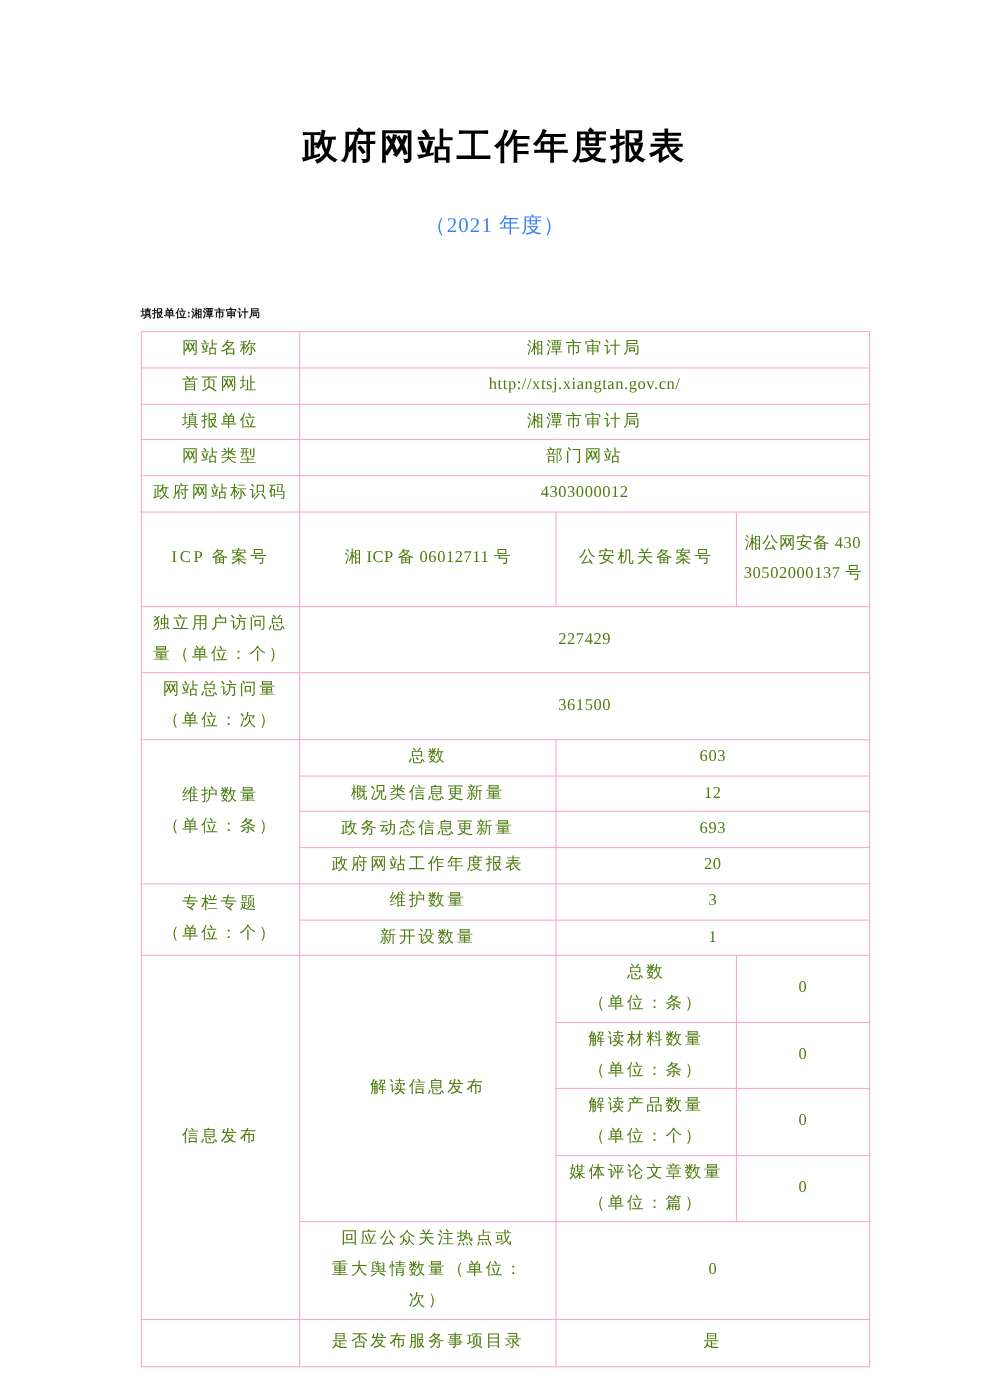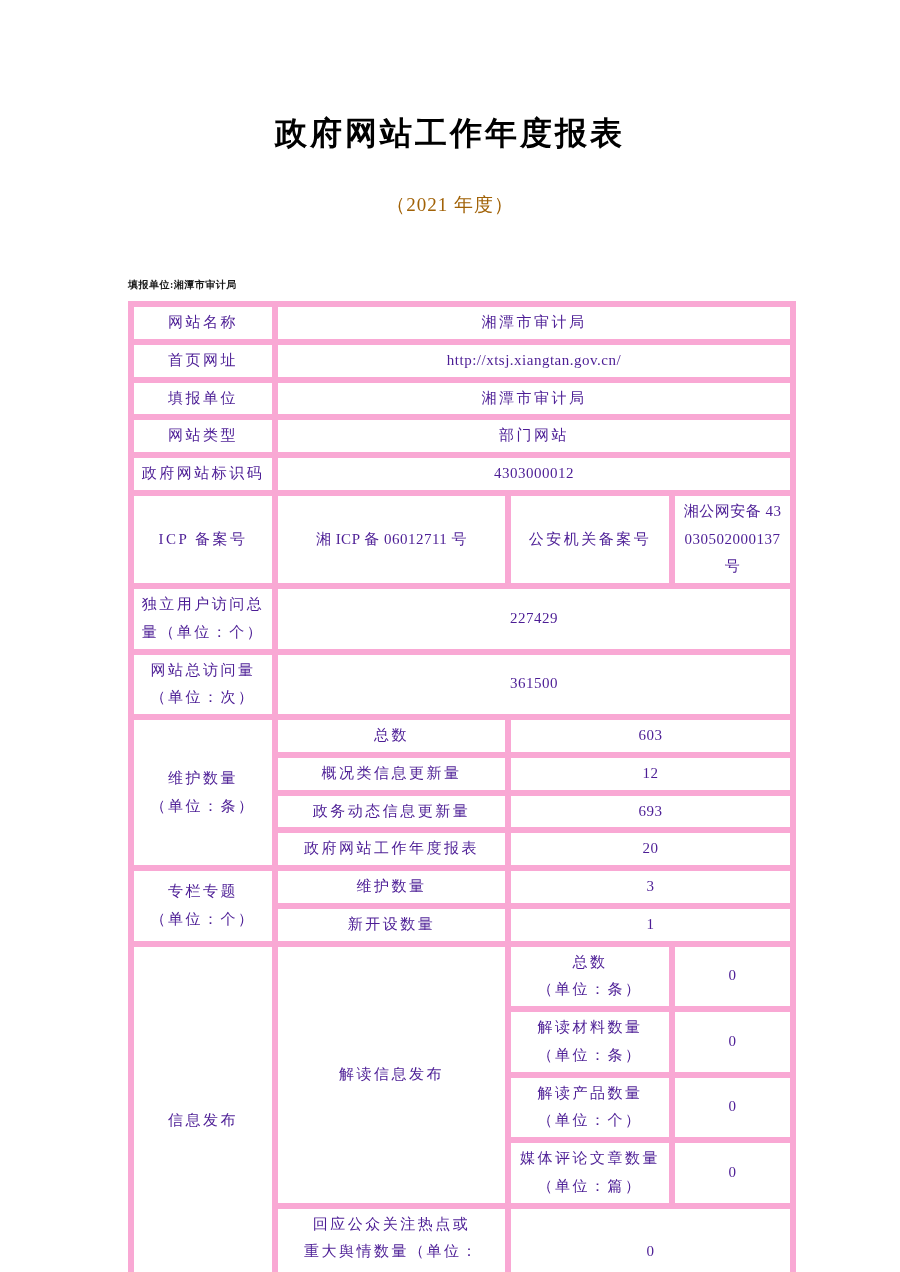--- a/index.html
+++ b/index.html
@@ -17,43 +17,43 @@
     font-size: 32px;
     font-weight: bold;
     letter-spacing: 3px;
     color: #000000;
   }
   .page-subtitle {
     margin-top: 36px;
     text-align: center;
     font-size: 19px;
     letter-spacing: 1px;
-    color: #a16207;
+    color: #3b82f6;
   }
   .reporting-unit {
     margin: 60px 0 9px 128px;
     font-size: 10px;
     font-weight: bold;
     letter-spacing: 0.5px;
     color: #1a1a1a;
   }
   table.report {
     margin-left: 128px;
     width: 662px;
     border-collapse: collapse;
     table-layout: fixed;
   }
   table.report td {
-    border: 6px solid #f9a8d4;
+    border: 1px solid #f9a8d4;
     vertical-align: middle;
     text-align: center;
     font-size: 15px;
     line-height: 1.85;
     padding: 2px 6px;
-    color: #4c1d95;
+    color: #4d7c0f;
   }
   col.c1 { width: 144px; }
   col.c2 { width: 233px; }
   col.c3 { width: 164px; }
   col.c4 { width: 121px; }
   tr.h30 { height: 30px; }
   tr.h86 { height: 86px; }
   tr.h54 { height: 54px; }
   tr.h55 { height: 55px; }
   tr.h31 { height: 31px; }

